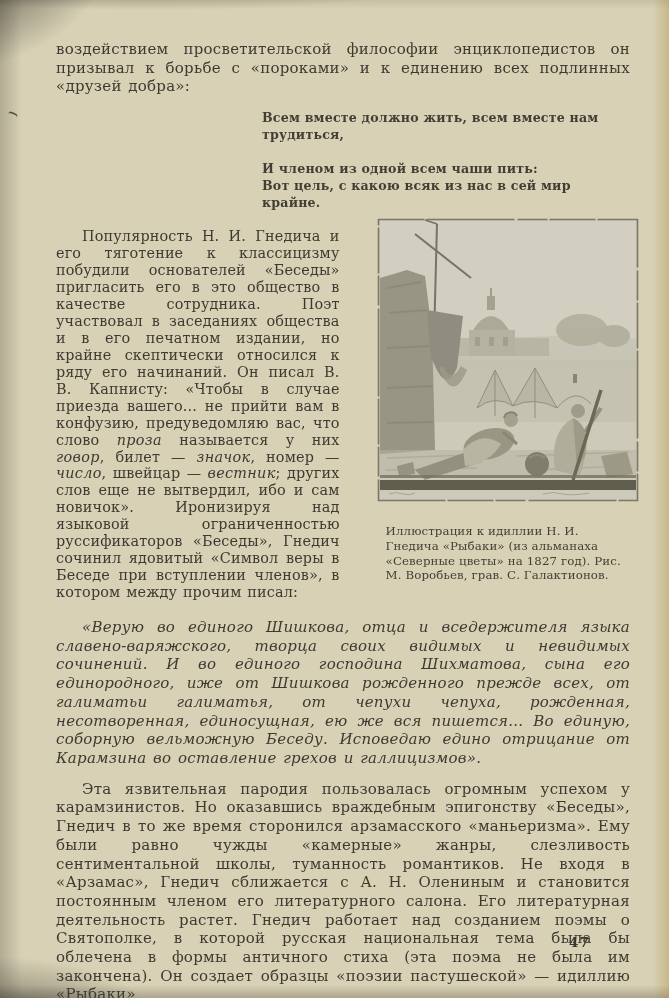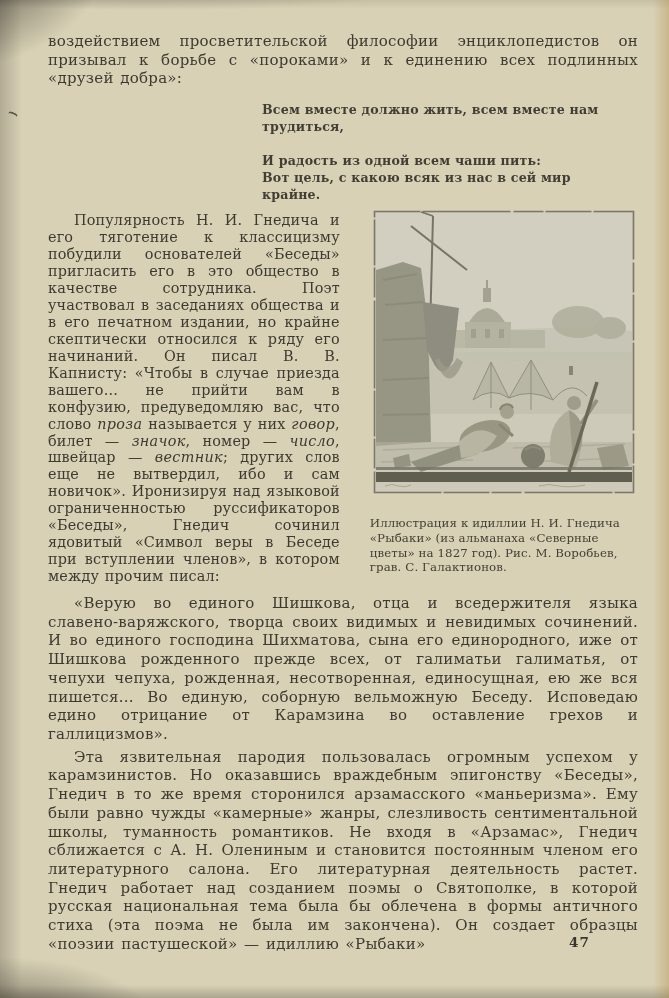--- a/index.html
+++ b/index.html
@@ -16,21 +16,21 @@
       radial-gradient(ellipse 240px 190px at -50px -60px, rgba(28,26,22,0.92) 0%, rgba(28,26,22,0) 68%),
       radial-gradient(ellipse 480px 55px at 150px -28px, rgba(50,46,38,0.45) 0%, rgba(50,46,38,0) 70%),
       radial-gradient(ellipse 220px 90px at 0px 1020px, rgba(40,36,30,0.55) 0%, rgba(40,36,30,0) 70%),
       linear-gradient(90deg, rgba(70,64,52,0.26) 0px, rgba(70,64,52,0) 22px),
       linear-gradient(270deg, rgba(172,132,56,0.34) 0px, rgba(172,132,56,0) 16px),
       linear-gradient(0deg, rgba(70,64,52,0.30) 0px, rgba(70,64,52,0) 13px),
       linear-gradient(180deg, rgba(70,64,52,0.12) 0px, rgba(70,64,52,0) 9px),
       radial-gradient(ellipse 120% 115% at 52% 45%, rgba(0,0,0,0) 62%, rgba(95,84,62,0.20) 100%);
   }
   .text-block { position: absolute; left: 44px; top: 28px; width: 598px; }
-  p { margin: 4px; }
+  p { margin: 12px; }
   .p-main {
     font-size: 15px; line-height: 18.7px; text-align: justify;
     letter-spacing: 0.25px; word-spacing: 1.6px;
   }
   .indent { text-indent: 26px; }
   .verse {
     margin: 13px 16px 0 218px;
     font-size: 12.6px; line-height: 17px; font-weight: bold;
     letter-spacing: 0.2px; color: #423e34;
   }
@@ -42,41 +42,41 @@
   }
   .col-left i { letter-spacing: 0.3px; }
   .col-right { width: 284px; padding-top: 2px; }
   .fig-wrap { width: 262px; margin: 0 auto; }
   .fig-wrap svg { display: block; }
   .caption {
     margin-top: 22px; text-align: left;
     font-size: 11.8px; line-height: 14.7px; letter-spacing: 0.1px;
     color: #444036;
   }
-  .credo { margin-top: 5px; }
+  .credo { margin-top: 5px; font-style: italic; }
   .page-num {
     position: absolute; top: 934px; left: 569px;
     font-size: 13.5px; font-weight: bold; letter-spacing: 1px; color: #3a362d;
   }
   .stray-mark {
     position: absolute; left: 7px; top: 112px; width: 10px; height: 7px;
     border-top: 2px solid rgba(60,56,46,0.8); transform: rotate(24deg); border-radius: 40%;
   }
 </style>
 </head>
 <body>
 
 <div class="page">
   <div class="stray-mark"></div>
 
   <div class="text-block">
 
     <p class="p-main">воздействием просветительской философии энциклопедистов он призывал к борьбе с «пороками» и к единению всех подлинных «друзей добра»:</p>
 
-    <div class="verse"><span>Всем вместе должно жить, всем вместе нам трудиться,</span><br><br><span>И радость из одной всем чаши пить:</span><br><span>Вот цель, с какою всяк из нас в сей мир крайне.</span></div>
+    <div class="verse"><span>Всем вместе должно жить, всем вместе нам трудиться,</span><br><br><span>И членом из одной всем чаши пить:</span><br><span>Вот цель, с какою всяк из нас в сей мир крайне.</span></div>
 
 
     <div class="twocol">
       <p class="col-left"><span>Популярность Н. И. Гнедича и его тяготение к классицизму побудили основателей «Беседы» пригласить его в это общество в качестве сотрудника. Поэт участвовал в заседаниях общества и в его печатном издании, но крайне скептически относился к ряду его начинаний. Он писал В. В. Капнисту: «Чтобы в случае приезда вашего... не прийти вам в конфузию, предуведомляю вас, что слово </span><i>проза</i><span> называется у них </span><i>говор</i><span>, билет — </span><i>значок</i><span>, номер — </span><i>число</i><span>, швейцар — </span><i>вестник</i><span>; других слов еще не вытвердил, ибо и сам новичок». Иронизируя над языковой ограниченностью руссификаторов «Беседы», Гнедич сочинил ядовитый «Символ веры в Беседе при вступлении членов», в котором между прочим писал:</span></p>
 
       <div class="col-right">
         <div class="fig-wrap">
 
           <svg width="262" height="284" viewBox="0 0 262 284">
             <defs>

